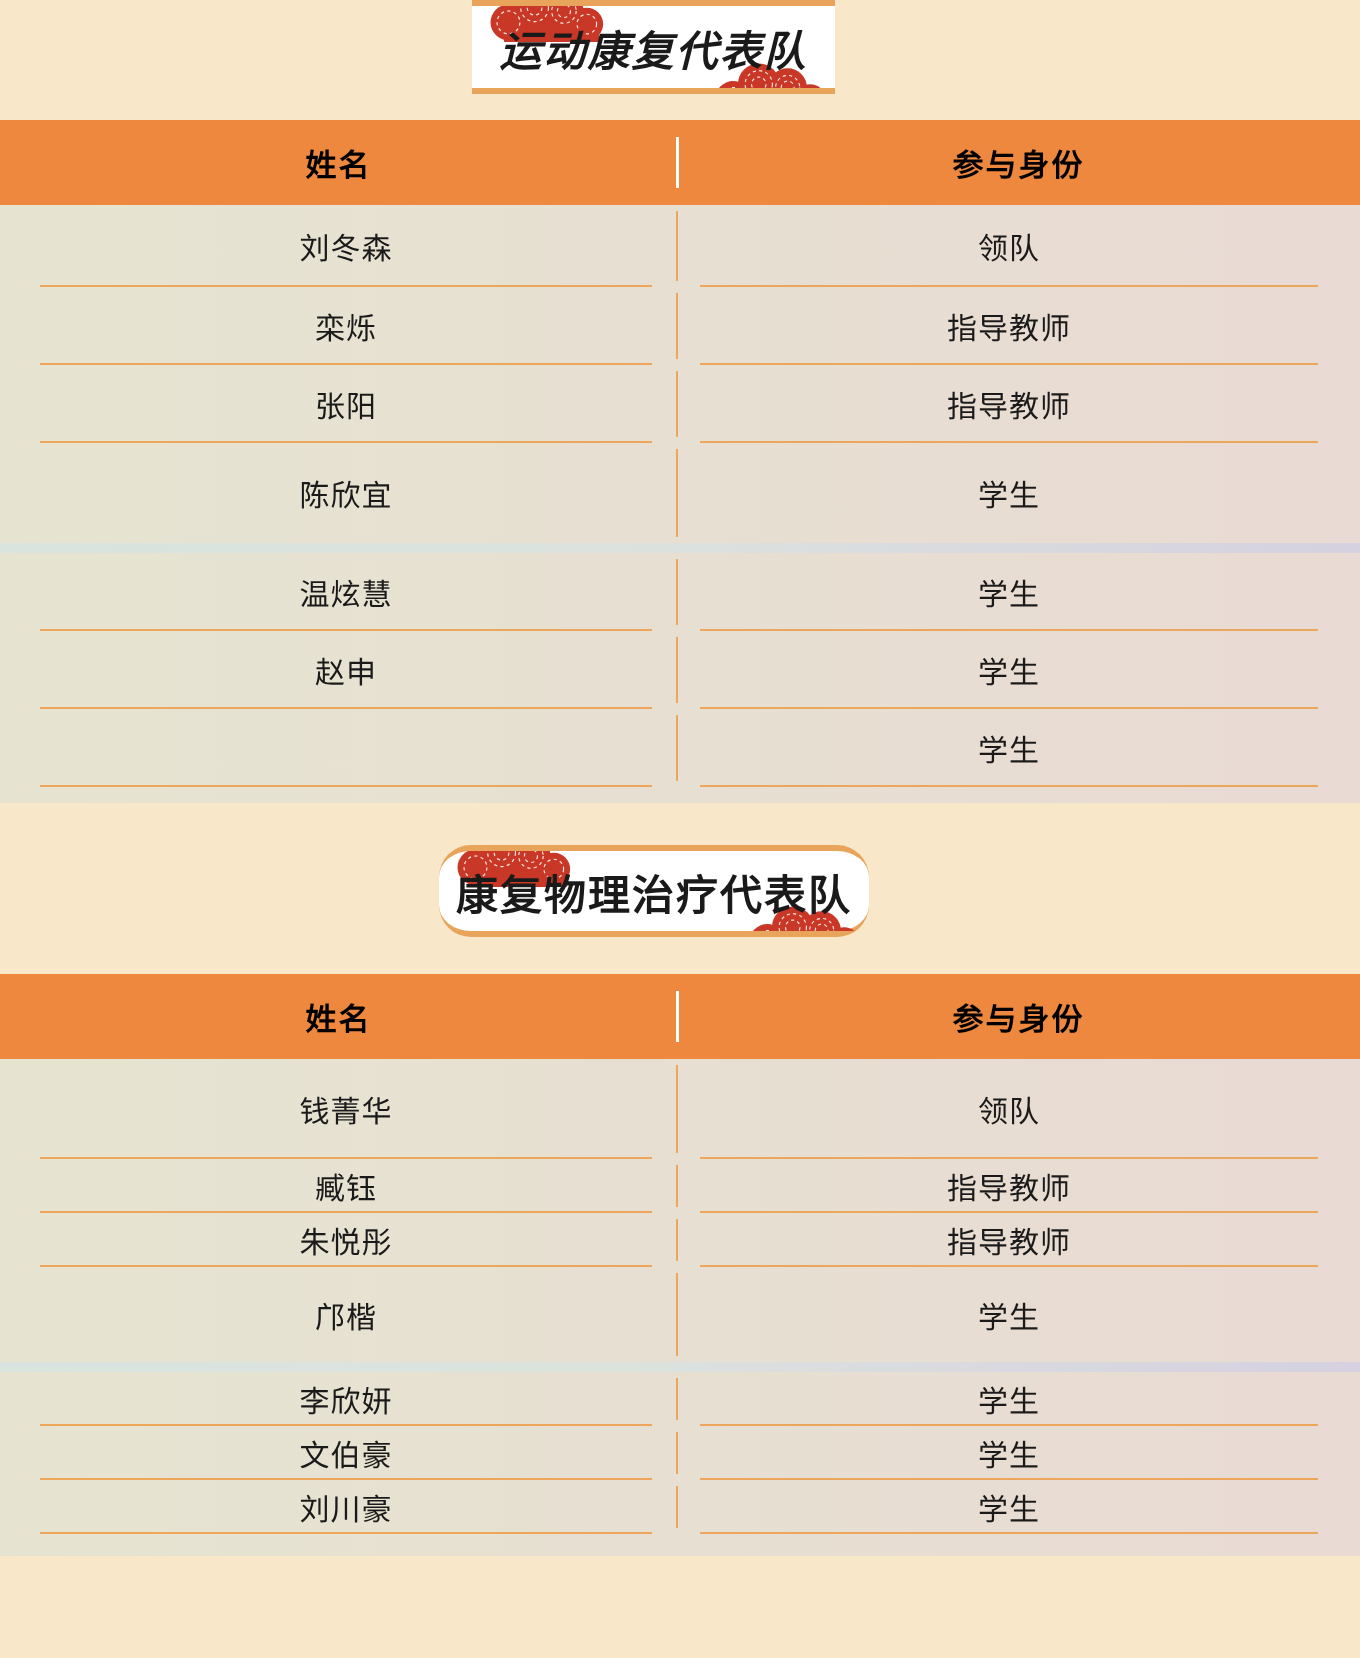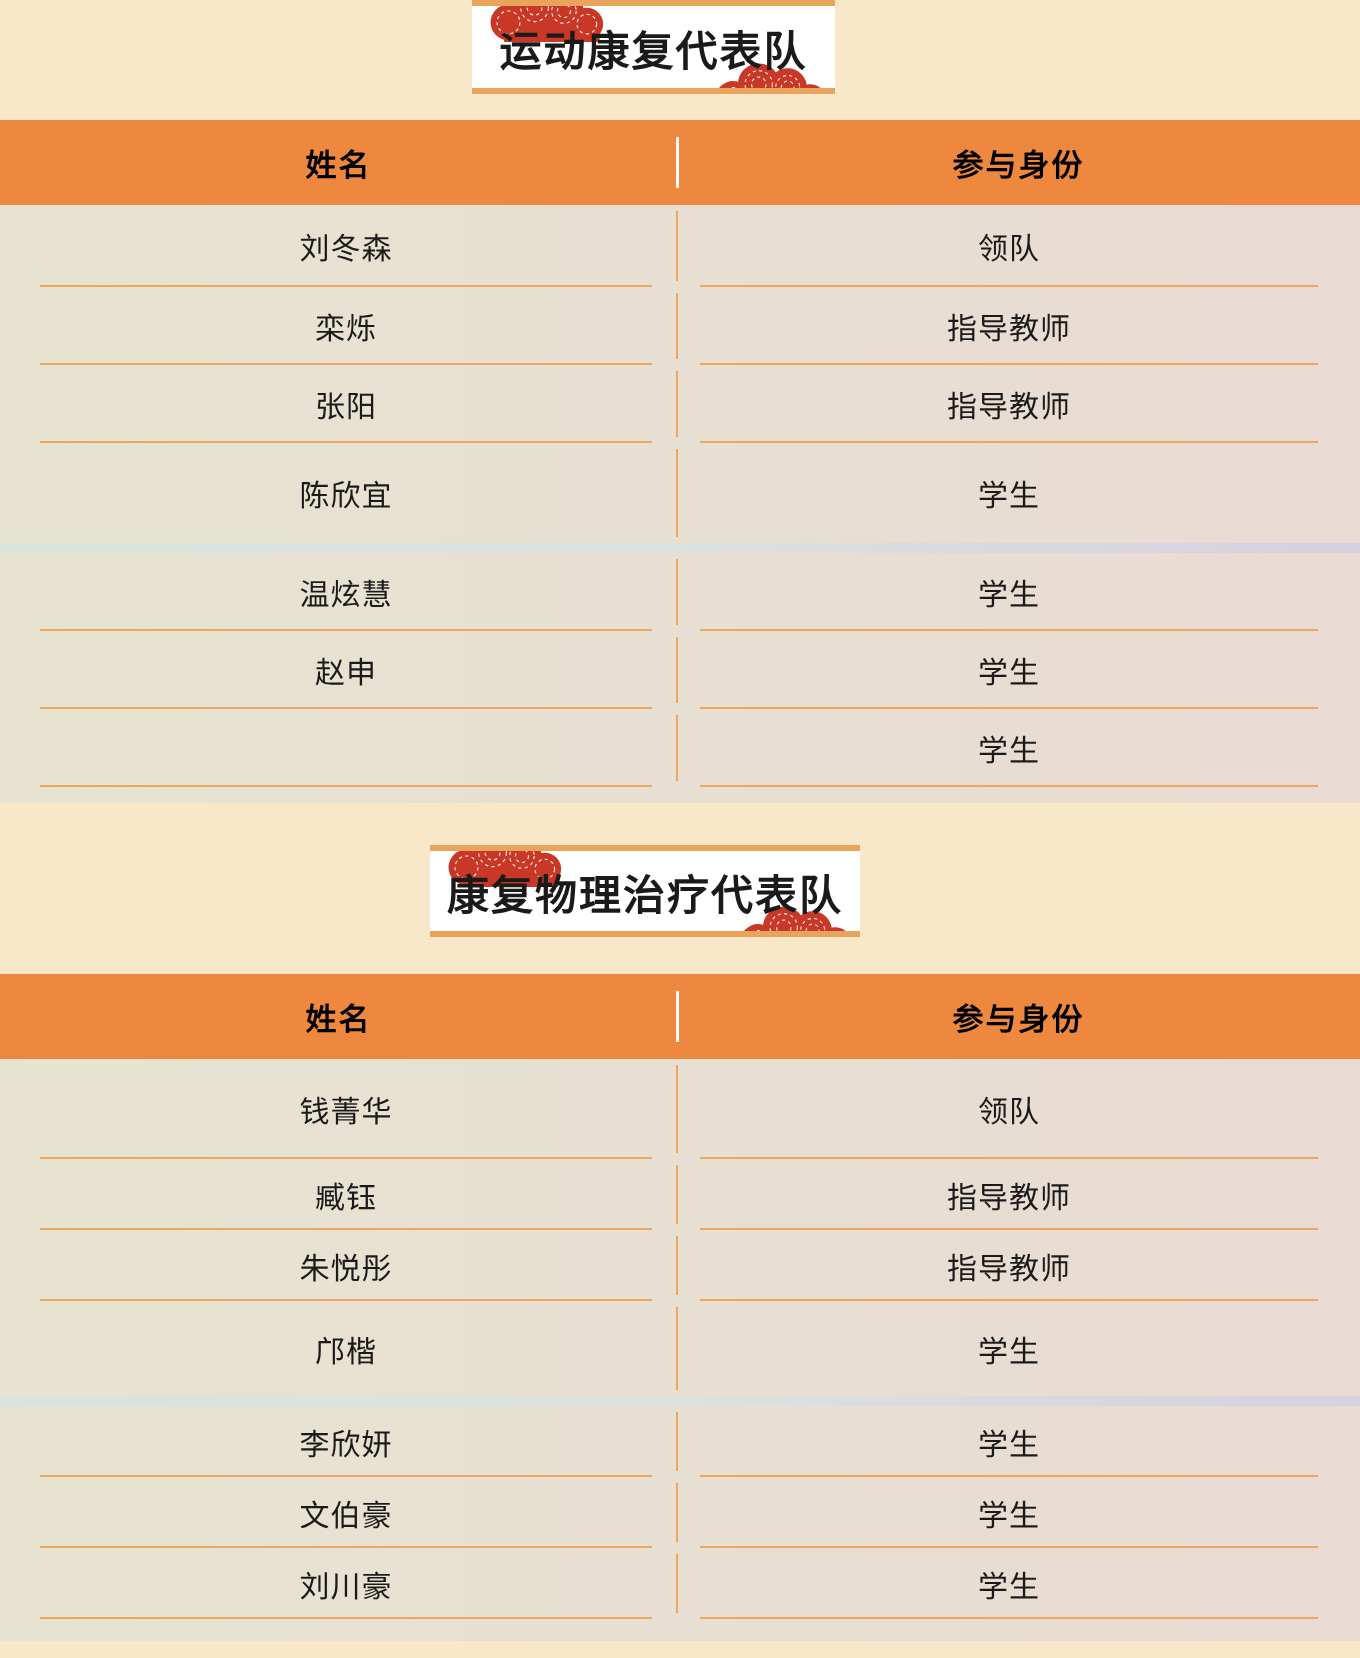--- a/index.html
+++ b/index.html
@@ -3,33 +3,33 @@
 <meta charset="utf-8">
 <style>
   html,body{margin:0;padding:0;}
   body{
     width:1360px;
     font-family:"Liberation Sans","DejaVu Sans",sans-serif;
     background:#F9E7C9;
     color:#1A1A1A;
   }
   .band{position:relative;background:#F9E7C9;}
-  .band1{height:120px;}
+  .band1{height:120px;font-style:italic;}
   .band2{height:171px;}
   .band3{height:17px;}
 
   .title-box{
     position:absolute;
     background:#FFFFFF;
     border-top:6px solid #E9A45B;
     border-bottom:6px solid #E9A45B;
     box-sizing:border-box;
   }
   .box1{left:472px;top:0;width:363px;height:94px;}
-  .box2{left:430px;top:42px;width:430px;height:92px;}
+  .box2{left:439px;top:42px;width:430px;height:92px;border-radius:32px;}
   .title-inner{
     position:relative;overflow:hidden;height:100%;
     display:flex;align-items:center;justify-content:center;
   }
   .title-text{
     margin:0;font-size:42px;font-weight:700;letter-spacing:2px;
     white-space:nowrap;position:relative;z-index:2;
   }
   .cloud{position:absolute;z-index:1;}
   .cloud-tl{top:-26px;left:14px;width:120px;height:62px;}
@@ -45,21 +45,21 @@
   .thead{height:85px;background:#EE883E;position:relative;display:flex;}
   .th{
     color:#000000;font-size:31px;font-weight:700;letter-spacing:2px;
     display:flex;align-items:center;justify-content:center;
   }
   .th-left{width:677px;}
   .th-right{flex:1;}
   .thdiv{position:absolute;left:676px;top:17px;width:3px;height:51px;background:#FFFFFF;}
 
   .row{position:relative;height:78px;}
-  .table2 .row{height:71px;}
+  .table2 .row{height:54px;}
   .table1 .row.first{height:82px;}
   .table2 .row.first{height:100px;}
   .table1 .row.break{height:100px;padding-left:12px;}
   .table2 .row.break{height:95px;}
 
   .cell{
     position:absolute;top:0;height:100%;
     display:flex;align-items:center;justify-content:center;
     font-size:30px;font-weight:500;letter-spacing:1px;
   }

